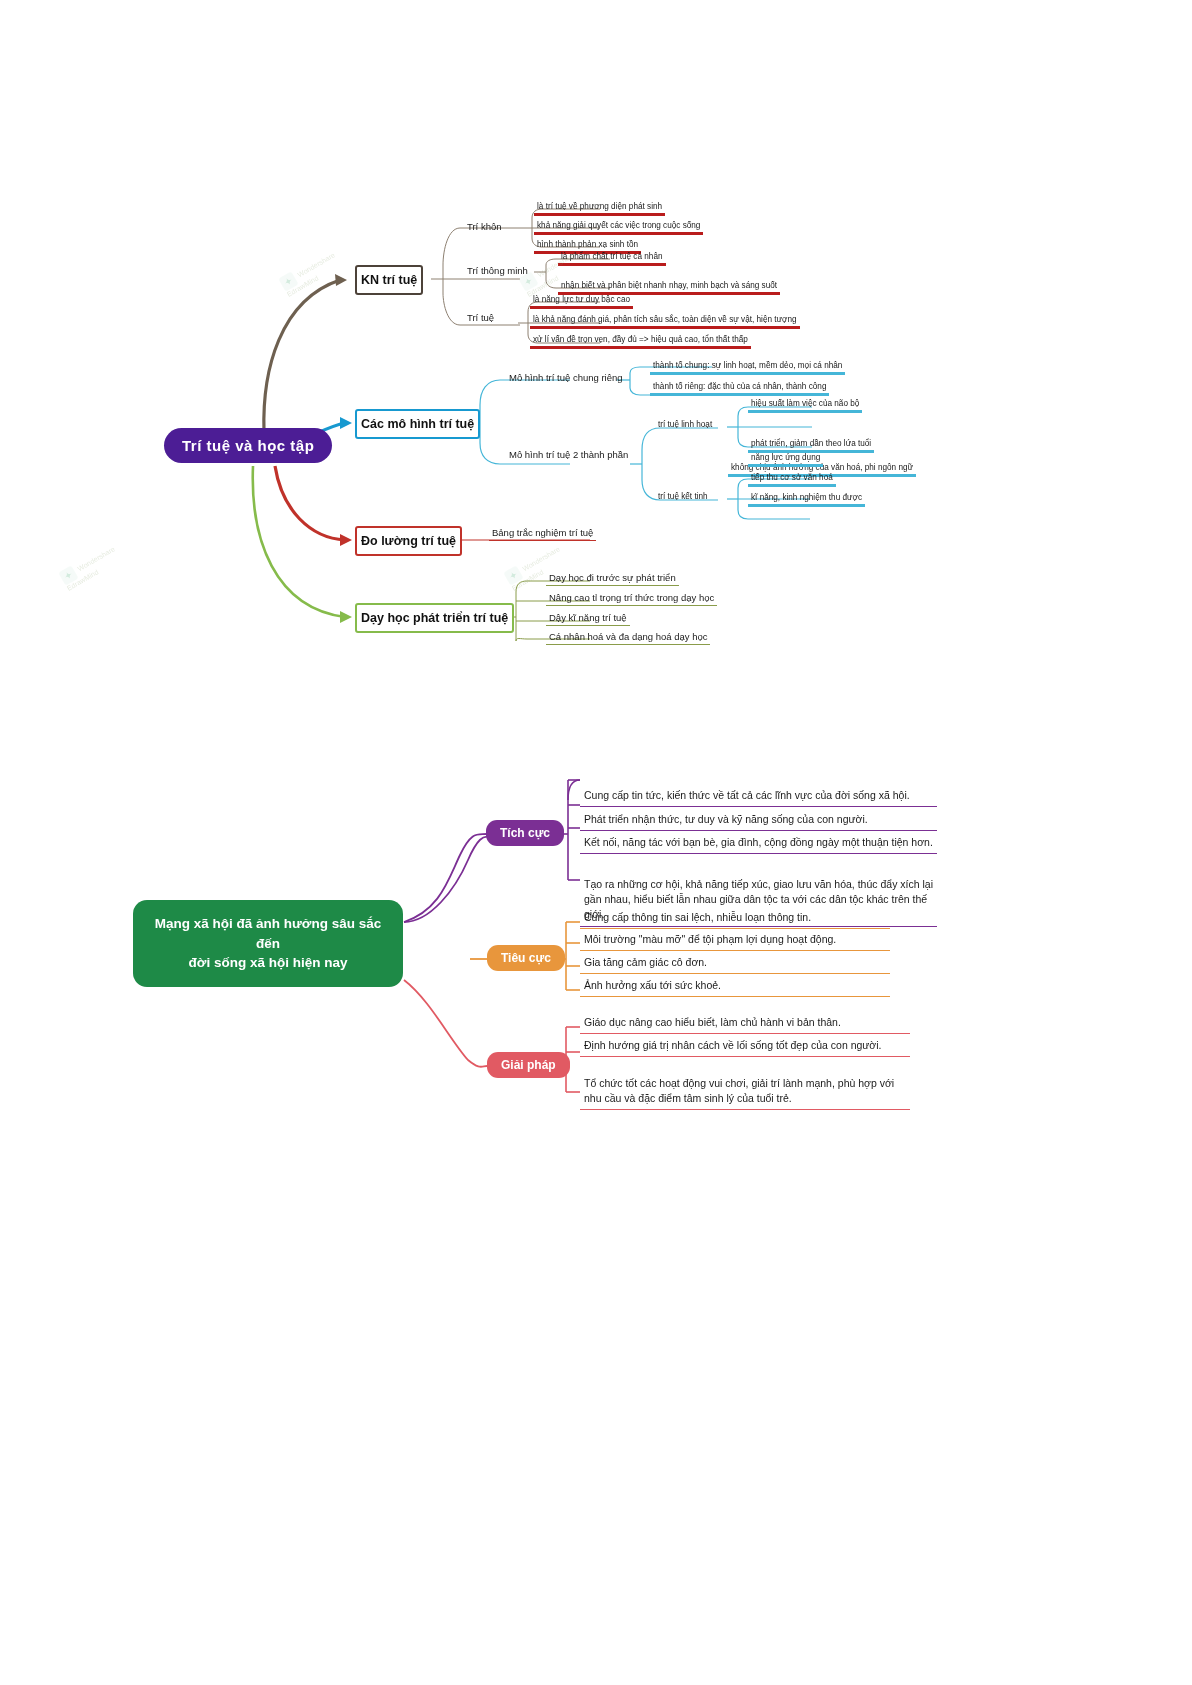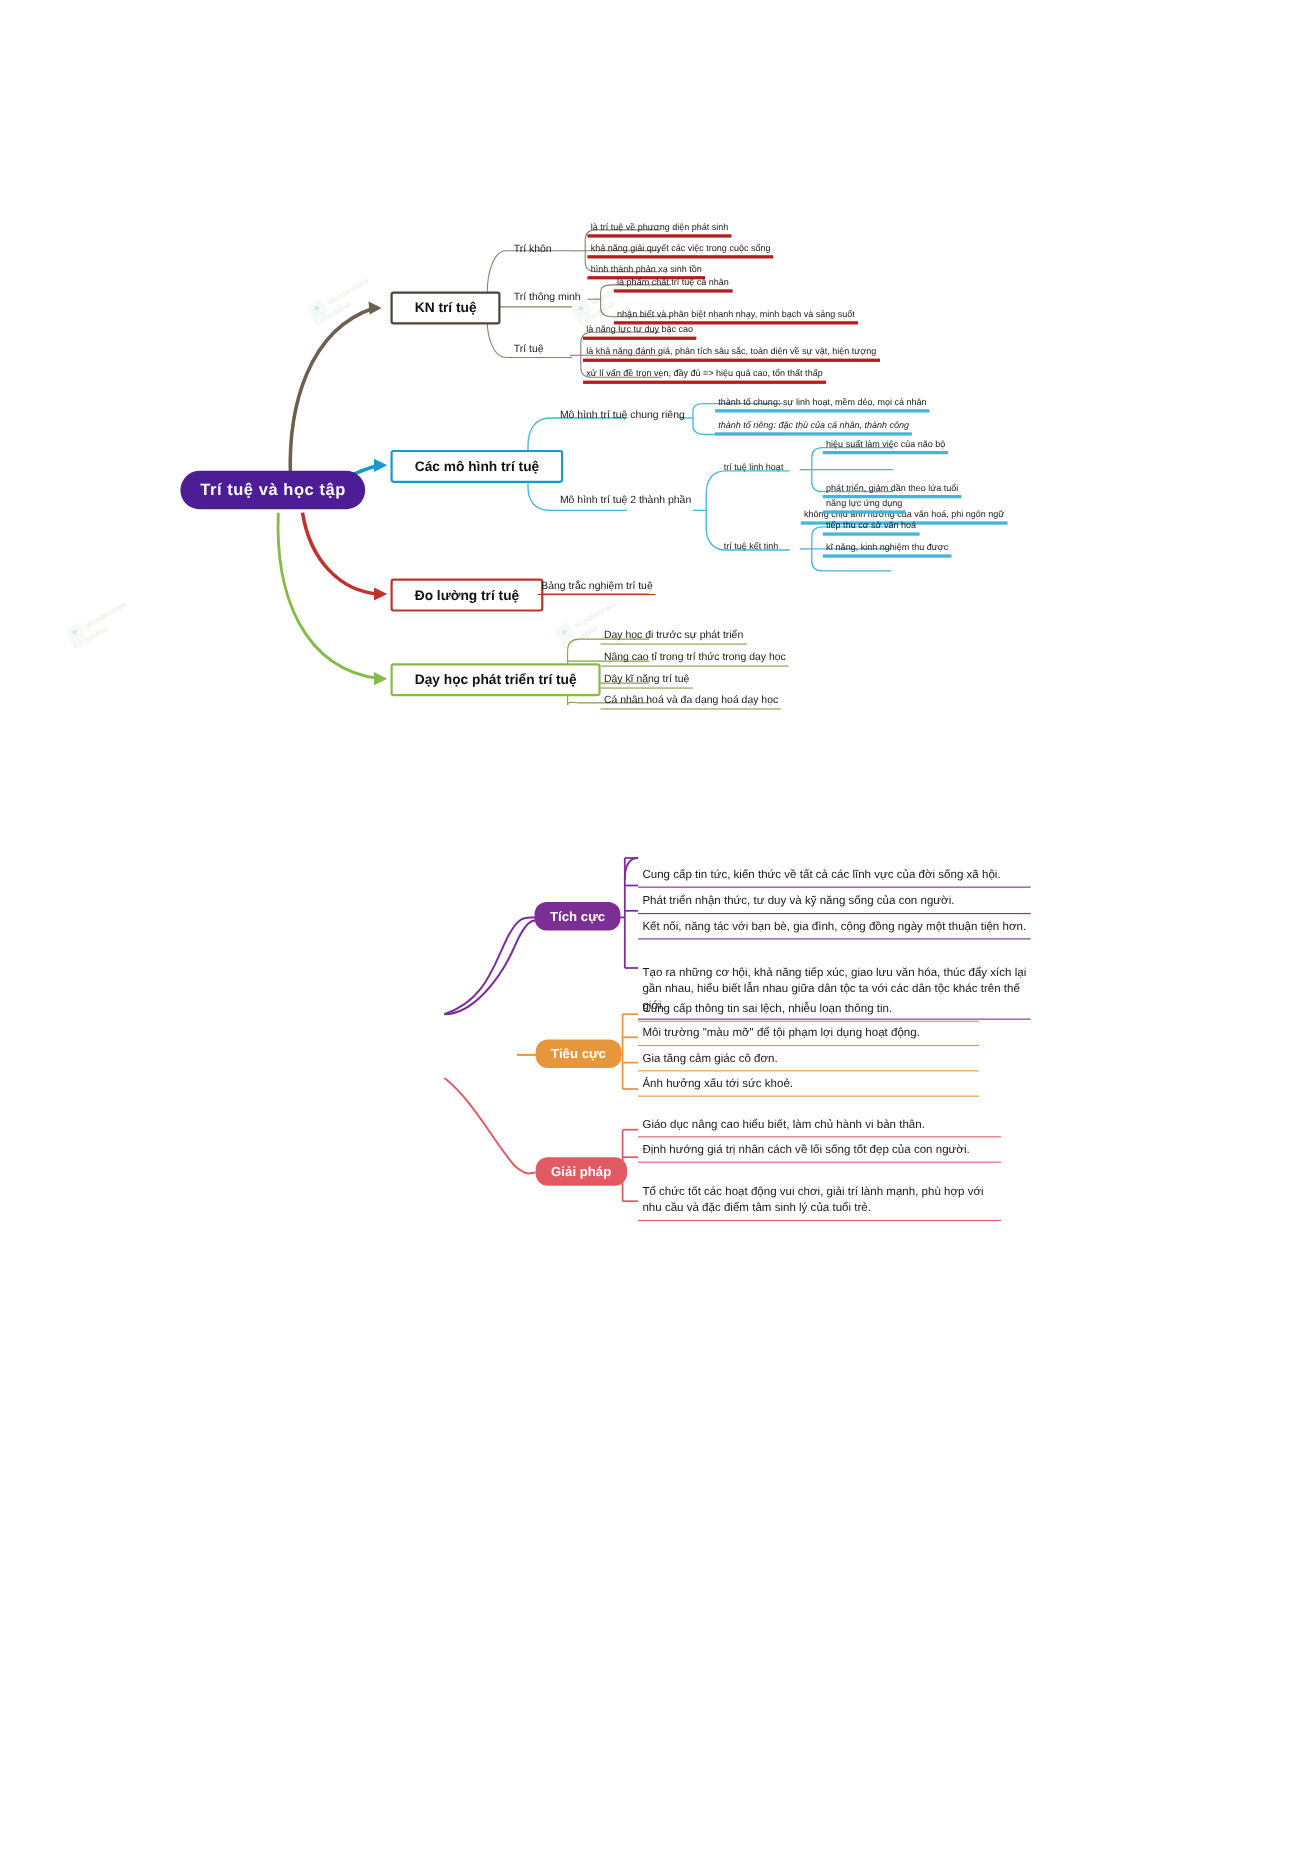--- a/index.html
+++ b/index.html
@@ -34,21 +34,21 @@
     font-size: 15px;
     border-radius: 20px;
     padding: 9px 18px;
     letter-spacing: .5px;
   }
   .lvl1 {
     border: 2px solid #000;
     background: #fff;
     font-weight: bold;
     font-size: 12.5px;
-    padding: 6px 20px;
+    padding: 6px 4px;
     border-radius: 3px;
     color: #111;
   }
   .lvl1.brown  { border-color: #4c4239; }
   .lvl1.blue   { border-color: #1799d0; }
   .lvl1.red    { border-color: #c0322a; }
   .lvl1.green  { border-color: #86bb4b; }
 
   .lvl2 {
     font-size: 9.5px;
@@ -248,21 +248,21 @@
 
   <div class="node lvl2 plain" style="left:464px; top:311px;">Trí tuệ</div>
   <div class="node lvl3" style="left:530px; top:294px;">là năng lực tư duy bậc cao</div>
   <div class="node lvl3" style="left:530px; top:314px;">là khả năng đánh giá, phân tích sâu sắc, toàn diện về sự vật, hiện tượng</div>
   <div class="node lvl3" style="left:530px; top:334px;">xử lí vấn đề trọn vẹn, đầy đủ =&gt; hiệu quả cao, tổn thất thấp</div>
 
   <div class="node lvl1 blue" style="left:355px; top:409px;">Các mô hình trí tuệ</div>
 
   <div class="node lvl2 plain" style="left:506px; top:371px;">Mô hình trí tuệ chung riêng</div>
   <div class="node lvl3 cyan" style="left:650px; top:360px;">thành tố chung: sự linh hoạt, mềm dẻo, mọi cá nhân</div>
-  <div class="node lvl3 cyan" style="left:650px; top:381px;font-style:italic;">thành tố riêng: đặc thù của cá nhân, thành công</div>
+  <div class="node lvl3 cyan" style="left:650px; top:381px;">thành tố riêng: đặc thù của cá nhân, thành công</div>
 
   <div class="node lvl2 plain" style="left:506px; top:448px;">Mô hình trí tuệ 2 thành phần</div>
 
   <div class="node lvl3 cyan" style="left:655px; top:419px; border-bottom:none;">trí tuệ linh hoạt</div>
   <div class="node lvl3 cyan" style="left:748px; top:398px;">hiệu suất làm việc của não bộ</div>
   <div class="node lvl3 cyan" style="left:728px; top:418px;margin-top:44px;">không chịu ảnh hưởng của văn hoá, phi ngôn ngữ</div>
   <div class="node lvl3 cyan" style="left:748px; top:438px;">phát triển, giảm dần theo lứa tuổi</div>
 
   <div class="node lvl3 cyan" style="left:655px; top:491px; border-bottom:none;">trí tuệ kết tinh</div>
   <div class="node lvl3 cyan" style="left:748px; top:452px;">năng lực ứng dụng</div>
@@ -271,20 +271,24 @@
 
   <div class="node lvl1 red" style="left:355px; top:526px;">Đo lường trí tuệ</div>
   <div class="node lvl2 leaf-red" style="left:489px; top:526px;">Bảng trắc nghiệm trí tuệ</div>
 
   <div class="node lvl1 green" style="left:355px; top:603px;">Dạy học phát triển trí tuệ</div>
   <div class="node lvl2 leaf-green" style="left:530px; top:571px;">Dạy học đi trước sự phát triển</div>
   <div class="node lvl2 leaf-green" style="left:530px; top:591px;">Nâng cao tỉ trọng trí thức trong dạy học</div>
   <div class="node lvl2 leaf-green" style="left:530px; top:611px;">Dậy kĩ năng trí tuệ</div>
   <div class="node lvl2 leaf-green" style="left:530px; top:630px;">Cá nhân hoá và đa dạng hoá dạy học</div>
 
+  <div class="node root2" style="left:133px; top:900px;">
+    <div>Mạng xã hội đã ảnh hưởng sâu sắc đến</div>
+    <div>đời sống xã hội hiện nay</div>
+  </div>
 
   <div class="node cat purple" style="left:486px; top:820px;">Tích cực</div>
   <div class="node leaf2 purple" style="left:580px; top:786px; width:357px;">Cung cấp tin tức, kiến thức về tất cả các lĩnh vực của đời sống xã hội.</div>
   <div class="node leaf2 purple" style="left:580px; top:810px; width:357px;">Phát triển nhận thức, tư duy và kỹ năng sống của con người.</div>
   <div class="node leaf2 purple" style="left:580px; top:833px; width:357px;">Kết nối, năng tác với bạn bè, gia đình, cộng đồng ngày một thuận tiện hơn.</div>
   <div class="node leaf2 purple" style="left:580px; top:875px; width:357px;">Tạo ra những cơ hội, khả năng tiếp xúc, giao lưu văn hóa, thúc đẩy xích lại gần nhau, hiểu biết lẫn nhau giữa dân tộc ta với các dân tộc khác trên thế giới.</div>
 
   <div class="node cat orange" style="left:487px; top:945px;">Tiêu cực</div>
   <div class="node leaf2 orange" style="left:580px; top:908px; width:310px;">Cung cấp thông tin sai lệch, nhiễu loạn thông tin.</div>
   <div class="node leaf2 orange" style="left:580px; top:930px; width:310px;">Môi trường "màu mỡ" để tội phạm lợi dụng hoạt động.</div>

